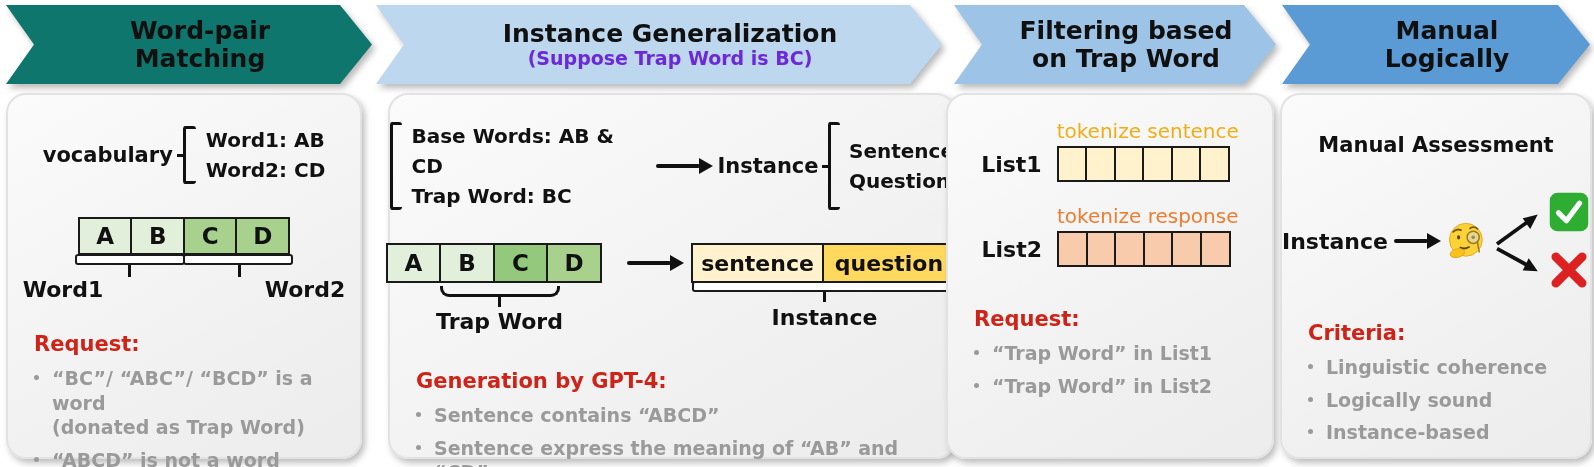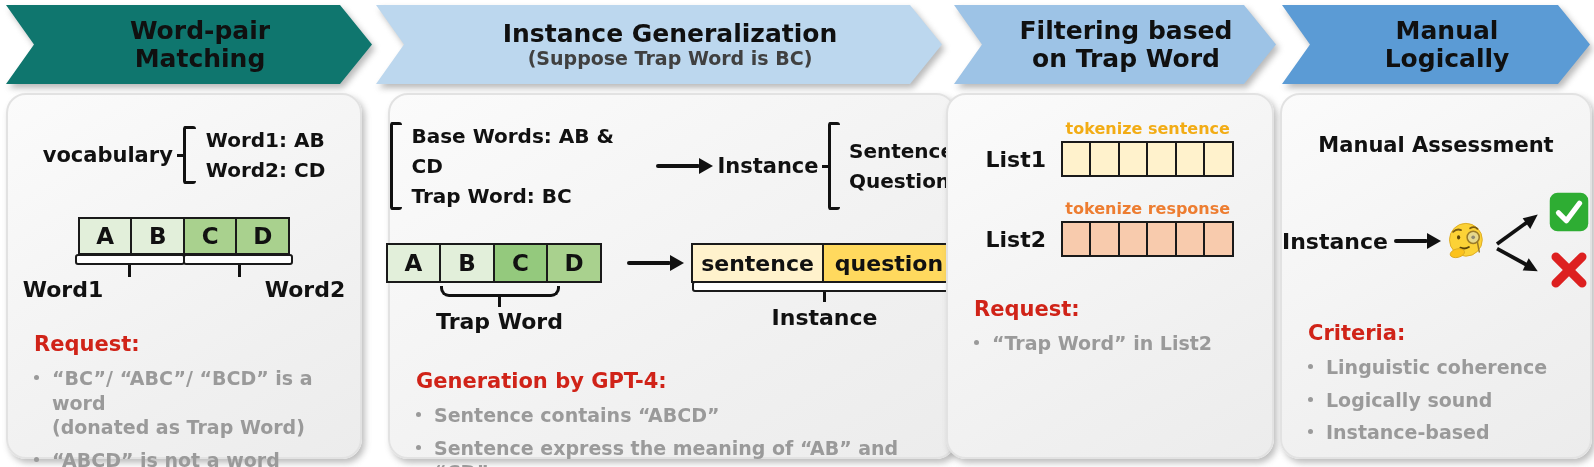--- a/index.html
+++ b/index.html
@@ -13,21 +13,21 @@
   .arrow-shape {
     width:100%; height:100%; box-sizing:border-box; padding-left:22px;
     display:flex; flex-direction:column; align-items:center; justify-content:center;
     clip-path:polygon(0 0, calc(100% - 32px) 0, 100% 50%, calc(100% - 32px) 100%, 0 100%, 28px 50%);
   }
   .a1 { left:6px;   width:366px; } .a1 .arrow-shape { background:#0f766e; }
   .a2 { left:376px; width:566px; } .a2 .arrow-shape { background:#bcd7ee; }
   .a3 { left:954px; width:322px; } .a3 .arrow-shape { background:#9dc3e6; }
   .a4 { left:1282px;width:308px; } .a4 .arrow-shape { background:#5b9bd5; }
   .stage-title { font-weight:700; font-size:25px; line-height:1.12; text-align:center; color:#101010; }
-  .stage-sub   { font-weight:700; font-size:19px; line-height:1.15; text-align:center; color:#404040; }
+  .stage-sub   { font-weight:700; font-size:19px; line-height:1.15; text-align:center; color:#6d28d9; }
 
   
   .panel {
     position:absolute; top:93px; height:366px; box-sizing:border-box;
     background:linear-gradient(150deg,#fbfbfb 0%,#f0f0f0 70%,#ececec 100%);
     border:2px solid #e2e2e2; border-radius:20px;
     box-shadow:3px 4px 6px rgba(110,110,110,.45);
   }
   .p1 { left:6px;    width:356px; }
   .p2 { left:388px;  width:568px; }
@@ -106,21 +106,21 @@
   .b-sentence { background:#fff2cc; }
   .b-question { background:#ffd95e; }
   .strip-full { position:absolute; top:38px; left:1px; width:266px; height:11px; background:#fff; border:2.5px solid #1a1a1a; box-sizing:border-box; border-radius:3px; }
   .p2-mid .h-arrow { margin-top:18px; }
 
   .reqblock { margin:30px 0 0 26px; }
   .p2 .reqblock { margin:26px 0 0 26px; }
 
   
   .listblock { display:grid; grid-template-columns:auto auto; column-gap:15px; row-gap:3px; width:max-content; margin:24px auto 0; align-items:center; }
-  .list-title { grid-column:2; text-align:center; font-weight:700; font-size:16px; }
+  .list-title { grid-column:2; text-align:center; font-weight:400; font-size:20px; }
   .t-gold   { color:#f2ac15; }
   .t-orange { color:#ed7d31; }
   .list-label { font-weight:700; font-size:22px; }
   .lcells { display:flex; }
   .lcell { width:31px; height:36px; border:2.5px solid #1a1a1a; box-sizing:border-box; margin-left:-2.5px; }
   .lcell:first-child { margin-left:0; }
   .lc-yellow { background:#fff2cc; }
   .lc-salmon { background:#f8cbad; }
   .listblock.second { margin-top:22px; }
 
@@ -306,20 +306,24 @@
           <div class="lcell lc-salmon"></div>
           <div class="lcell lc-salmon"></div>
       </div>
     </div>
 
     <div class="reqblock" style="margin-top:40px;">
       <div class="req-title">Request:</div>
       <div class="bullets">
         <div class="bullet">
           <span class="dot"></span>
+          <span>“Trap Word” in List1</span>
+        </div>
+        <div class="bullet">
+          <span class="dot"></span>
           <span>“Trap Word” in List2</span>
         </div>
       </div>
     </div>
   </div>
 
   <div class="panel p4">
     <div class="p4-title">Manual Assessment</div>
 
     <div class="p4-row">

